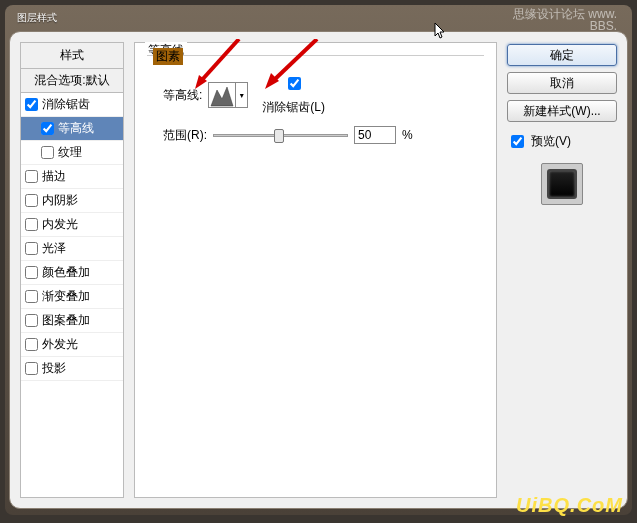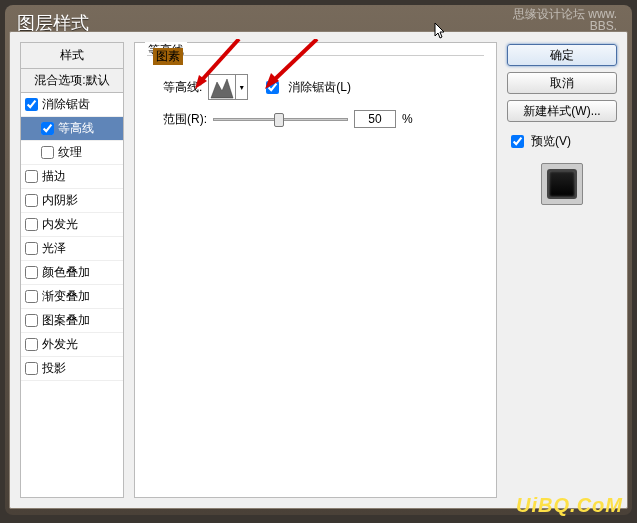--- a/index.html
+++ b/index.html
@@ -1,37 +1,37 @@
 <!DOCTYPE html>
 <html><head>
 <meta charset="utf-8">
 <style>
   * { box-sizing: border-box; font-family: "Microsoft YaHei", "SimSun", sans-serif; }
   body { margin: 0; background: #3a3530; width: 637px; height: 523px; position: relative; }
   .outer-frame { position: absolute; left: 5px; top: 5px; width: 627px; height: 510px; background: linear-gradient(to bottom, #776a5b 0%, #4a4138 100%); border-radius: 8px; padding: 4px; }
-  .titlebar { height: 22px; color: #fff; font-size: 18px; padding: 2px 8px; text-shadow: 0 1px 1px rgba(0,0,0,.6); }
-  .dialog-body { background: #f0f0f0; border: 1px solid #8a7f72; border-radius: 2px; height: 478px; padding: 10px; display: flex; gap: 10px; position: relative; }
+  .titlebar { height: 22px; color: #fff; font-size: 10px; padding: 2px 8px; text-shadow: 0 1px 1px rgba(0,0,0,.6); }
+  .dialog-body { background: #f0f0f0; border: 1px solid #8a7f72; border-radius: 11px; height: 478px; padding: 10px; display: flex; gap: 10px; position: relative; }
   .styles-panel { width: 104px; border: 1px solid #bbb; background: #fff; display: flex; flex-direction: column; font-size: 12px; }
   .styles-header { border-bottom: 1px solid #bbb; text-align: center; padding: 4px 0; background: #f0f0f0; }
   .styles-sub { border-bottom: 1px solid #bbb; text-align: center; padding: 3px 0; background: #f0f0f0; }
   .style-item { display: flex; align-items: center; padding: 3px 4px; gap: 4px; border-bottom: 1px solid #eee; cursor: default; }
   .style-item.selected { background: #5f85b8; color: #fff; }
   .style-item.indent { padding-left: 20px; }
   .style-item input[type=checkbox] { width: 13px; height: 13px; margin: 0; }
   .center-panel { flex: 1; border: 1px solid #bbb; background: #fff; position: relative; font-size: 12px; }
   .group-label { position: absolute; left: 10px; top: -1px; background: #fff; padding: 0 3px; font-size: 12px; }
   .sub-group { position: absolute; left: 12px; top: 12px; right: 12px; border-top: 1px solid #ccc; padding-top: 12px; }
   .sub-group-label { position: absolute; left: 6px; top: -8px; background: #a16207; padding: 0 3px; font-size: 12px; }
   .row { display: flex; align-items: center; margin: 6px 0 10px 16px; gap: 6px; font-size: 12px; }
   .contour-picker { display: inline-flex; align-items: center; border: 1px solid #888; background: #fff; height: 26px; }
   .contour-thumb { width: 26px; height: 24px; display: flex; align-items: flex-end; justify-content: center; background: #fff; }
   .contour-dd { width: 12px; height: 24px; border-left: 1px solid #888; display: flex; align-items: center; justify-content: center; font-size: 8px; }
   .slider-track { width: 135px; height: 3px; background: #ccc; border: 1px solid #999; position: relative; }
   .slider-thumb { position: absolute; top: -6px; left: 60px; width: 10px; height: 14px; background: #e8e8e8; border: 1px solid #777; border-radius: 2px; }
-  .num-input { width: 42px; height: 18px; border: 1px solid #888; font-size: 12px; padding: 0 3px; text-align: center; }
+  .num-input { width: 42px; height: 18px; border: 1px solid #888; font-size: 12px; padding: 0 3px; text-align: left; }
   .arrow-line { stroke: #d40000; stroke-width: 4; fill: none; }
   .arrow-head { fill: #d40000; }
   .right-panel { width: 110px; display: flex; flex-direction: column; gap: 6px; padding-top: 2px; }
   .btn { height: 22px; border: 1px solid #8c8c8c; border-radius: 3px; background: linear-gradient(#fefefe,#e3e3e3); font-size: 12px; cursor: pointer; }
   .btn.primary { border: 1px solid #4a6fa5; background: linear-gradient(#f3f7fc,#dbe7f5); box-shadow: 0 0 3px #5f8dc9; }
   .preview-row { display: flex; align-items: center; gap: 4px; font-size: 12px; margin-top: 4px; }
   .preview-box { width: 42px; height: 42px; border: 1px solid #888; background: #ccc; margin: 6px auto; display: flex; align-items: center; justify-content: center; border-radius: 2px; }
   .preview-inner { width: 30px; height: 30px; background: linear-gradient(#222,#000); border: 2px solid #444; border-radius: 3px; box-shadow: inset 0 0 3px #777; }
   .cursor-icon { position: absolute; left: 434px; top: 22px; color: #fff; font-size: 16px; text-shadow: 0 0 2px #000; }
   .watermark-top { position: absolute; right: 20px; top: 8px; color: rgba(255,255,255,.55); font-size: 12px; text-align: right; line-height: 12px; }
@@ -110,21 +110,21 @@
         <div class="row">
           <span>等高线:</span>
           <span class="contour-picker">
             <span class="contour-thumb">
               <svg width="24" height="22" viewBox="0 0 24 22">
                 <path d="M1 21 L7 5 L12 14 L17 2 L23 21 Z" fill="#666" stroke="#333" stroke-width="0.5"></path>
               </svg>
             </span>
             <span class="contour-dd">▾</span>
           </span>
-          <label class="row" style="margin:0 0 0 8px;">
+          <label class="row" style="margin:0 0 0 8px;flex-direction:column;">
             <input type="checkbox" id="aa-cb" checked="" style="">
             <span>消除锯齿(L)</span>
           </label>
         </div>
 
         <div class="row">
           <span>范围(R):</span>
           <span class="slider-track">
             <span class="slider-thumb"></span>
           </span>

